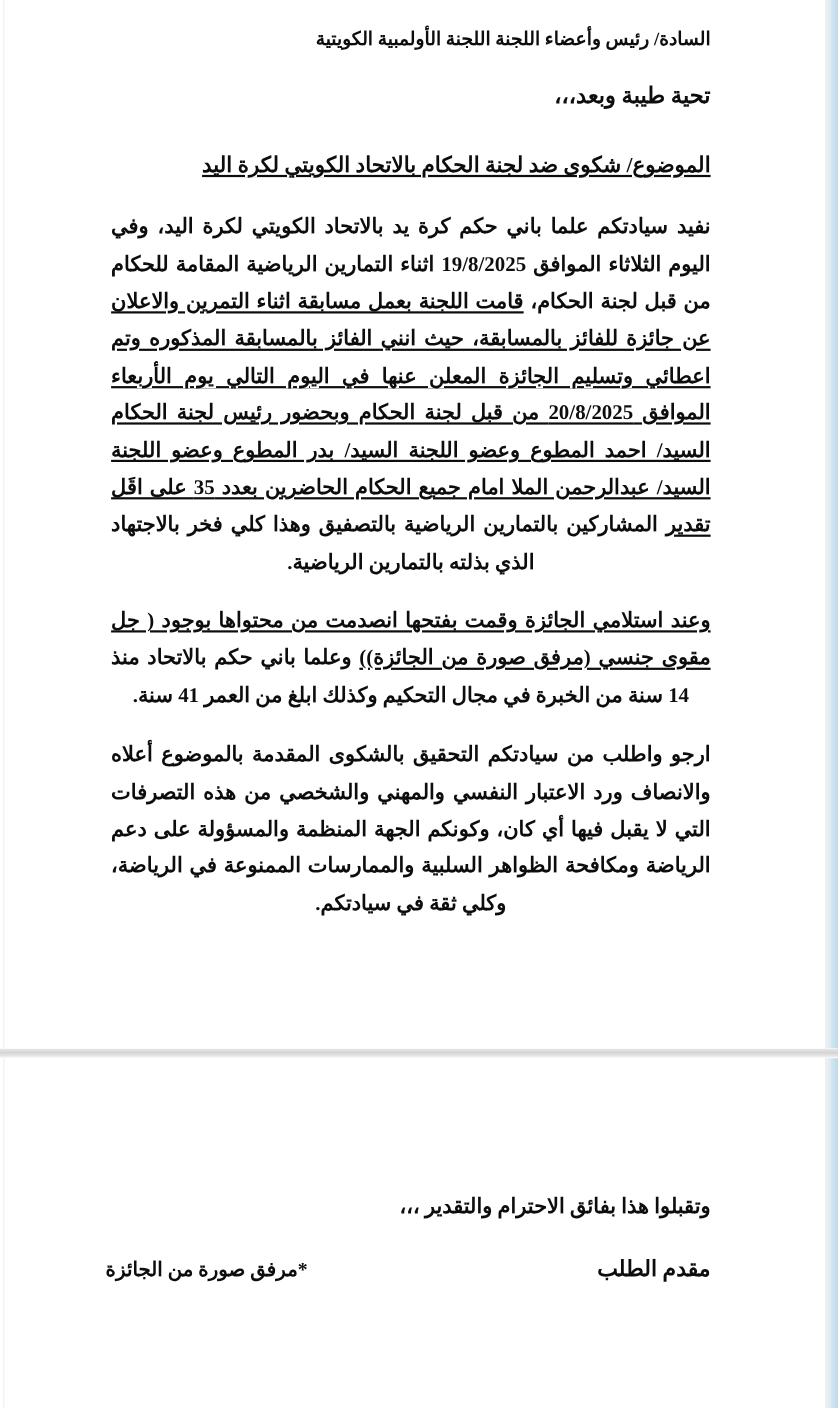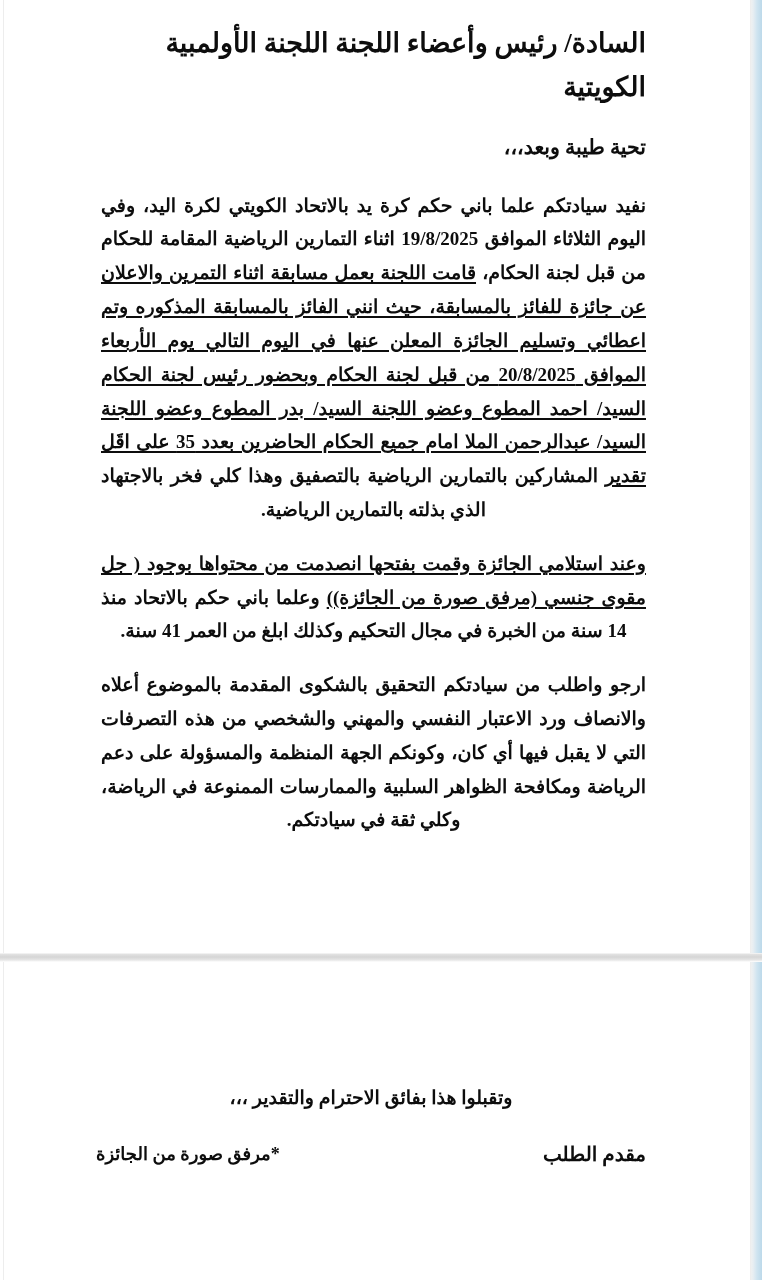--- a/index.html
+++ b/index.html
@@ -85,21 +85,21 @@
   .page-body.top { top: 22px; }
 
   .line {
     font-weight: bold;
     line-height: 1.62;
     letter-spacing: 0.1px;
     white-space: normal;
   }
 
   .addressee {
-    font-size: 27px;
+    font-size: 17px;
     line-height: 1.62;
     margin: 0;
   }
 
   .salutation {
     font-size: 20.5px;
     margin: 22px 0 0 0;
   }
 
   .subject {
@@ -134,21 +134,21 @@
     top: 1083px;
     box-sizing: border-box;
     padding: 0 116px 0 96px;
     direction: rtl;
     color: #0d0d0d;
   }
 
   .closing {
     font-size: 19px;
     font-weight: bold;
-    text-align: center;
+    text-align: right;
     margin: 0;
     line-height: 1.6;
   }
 
   .sig-row {
     display: flex;
     flex-direction: row;
     justify-content: space-between;
     align-items: flex-start;
     margin-top: 26px;
@@ -191,20 +191,21 @@
 
   <div class="sheet sheet-top"></div>
 
   <div class="page-body top">
 
     <p class="line addressee">السادة/ رئيس وأعضاء اللجنة اللجنة الأولمبية الكويتية</p>
 
 
     <p class="line salutation">تحية طيبة وبعد،،،</p>
 
+    <p class="line subject">الموضوع/ شكوى ضد لجنة الحكام بالاتحاد الكويتي لكرة اليد</p>
 
     <p class="line para first">
       <span>نفيد سيادتكم علما باني حكم كرة يد بالاتحاد الكويتي لكرة اليد، وفي اليوم الثلاثاء الموافق 19/8/2025 اثناء التمارين الرياضية المقامة للحكام من قبل لجنة الحكام، </span><span class="u">قامت اللجنة بعمل مسابقة اثناء التمرين والاعلان عن جائزة للفائز بالمسابقة، حيث انني الفائز بالمسابقة المذكوره وتم اعطائي وتسليم الجائزة المعلن عنها في اليوم التالي يوم الأربعاء الموافق 20/8/2025 من قبل لجنة الحكام وبحضور رئيس لجنة الحكام السيد/ احمد المطوع وعضو اللجنة السيد/ بدر المطوع وعضو اللجنة السيد/ عبدالرحمن الملا امام جميع الحكام الحاضرين بعدد 35 على اقَل تقدير</span><span> المشاركين بالتمارين الرياضية بالتصفيق وهذا كلي فخر بالاجتهاد الذي بذلته بالتمارين الرياضية.</span>
     </p>
 
     <p class="line para">
       <span class="u">وعند استلامي الجائزة وقمت بفتحها انصدمت من محتواها بوجود ( جل مقوى جنسي (مرفق صورة من الجائزة))</span><span> وعلما باني حكم بالاتحاد منذ 14 سنة من الخبرة في مجال التحكيم وكذلك ابلغ من العمر 41 سنة.</span>
     </p>
 
     <p class="line para">ارجو واطلب من سيادتكم التحقيق بالشكوى المقدمة بالموضوع أعلاه والانصاف ورد الاعتبار النفسي والمهني والشخصي من هذه التصرفات التي لا يقبل فيها أي كان، وكونكم الجهة المنظمة والمسؤولة على دعم الرياضة ومكافحة الظواهر السلبية والممارسات الممنوعة في الرياضة، وكلي ثقة في سيادتكم.</p>

